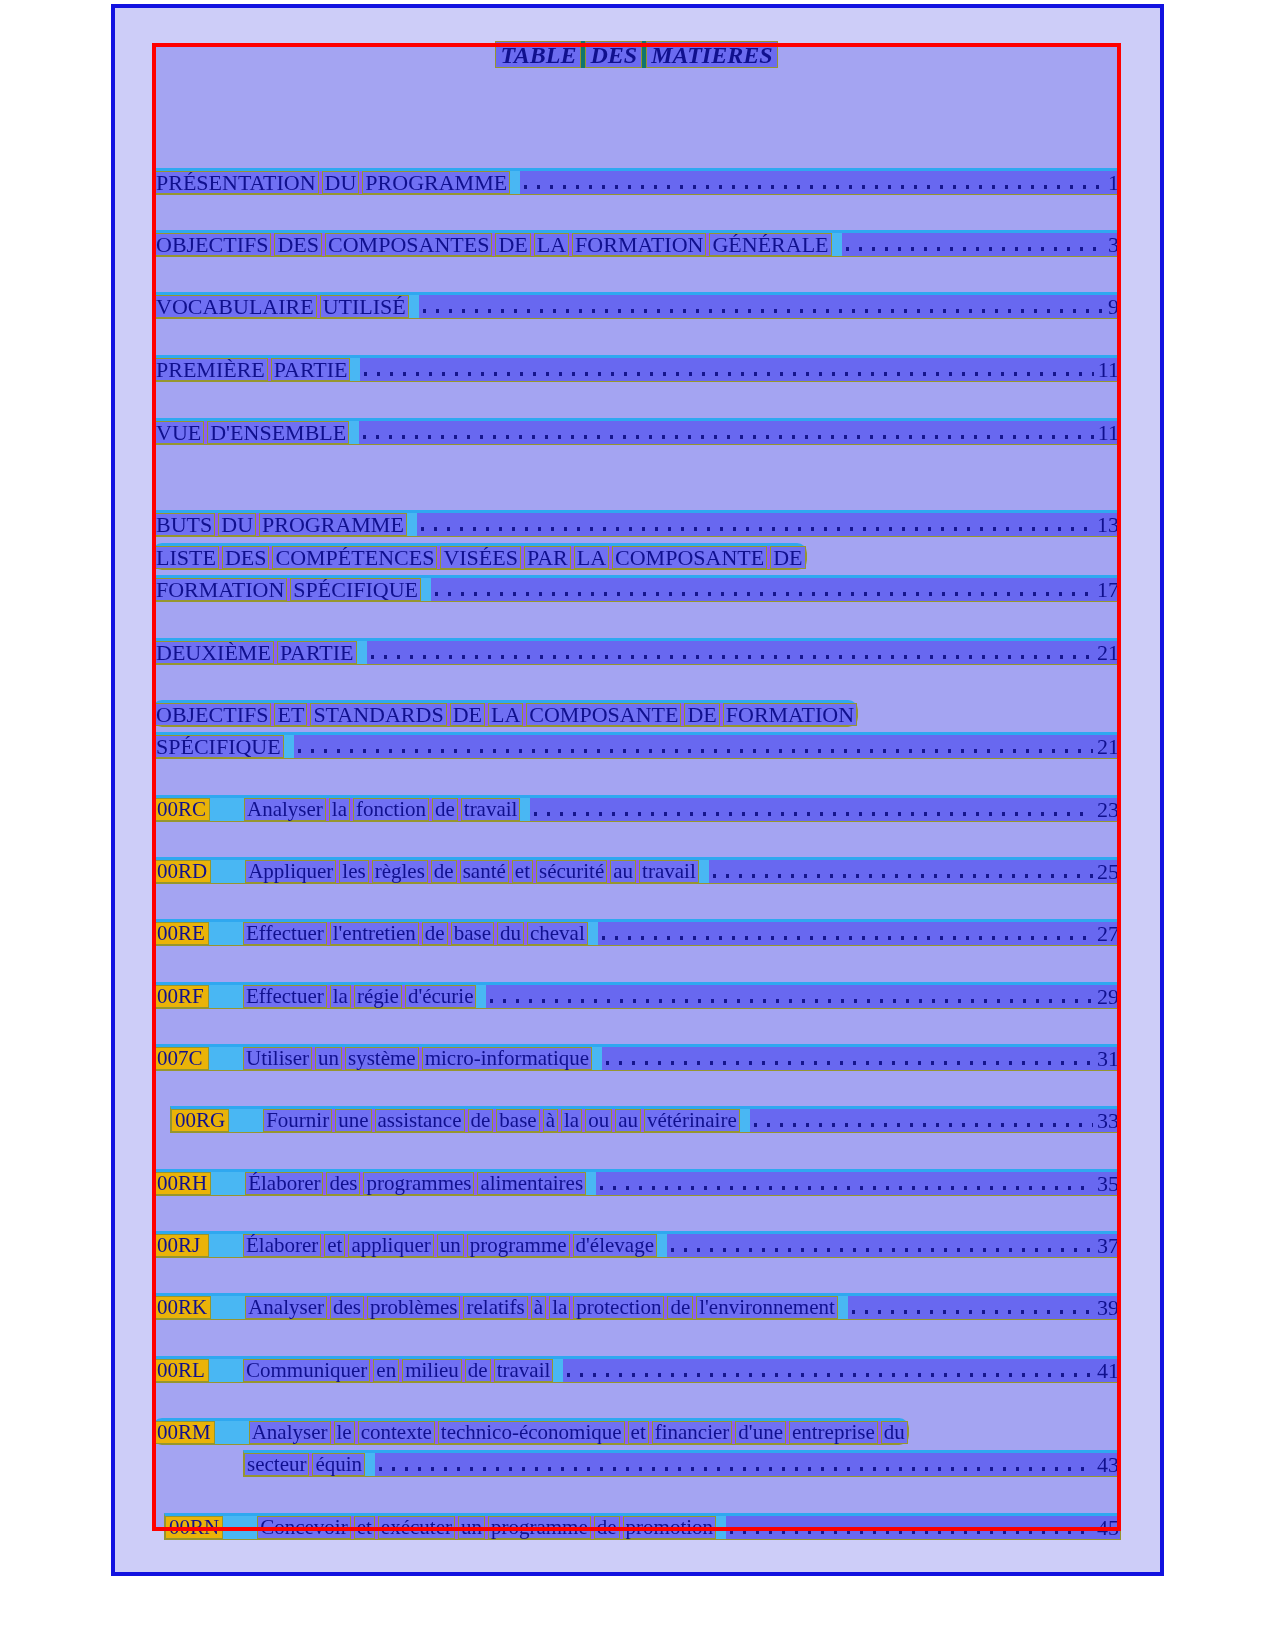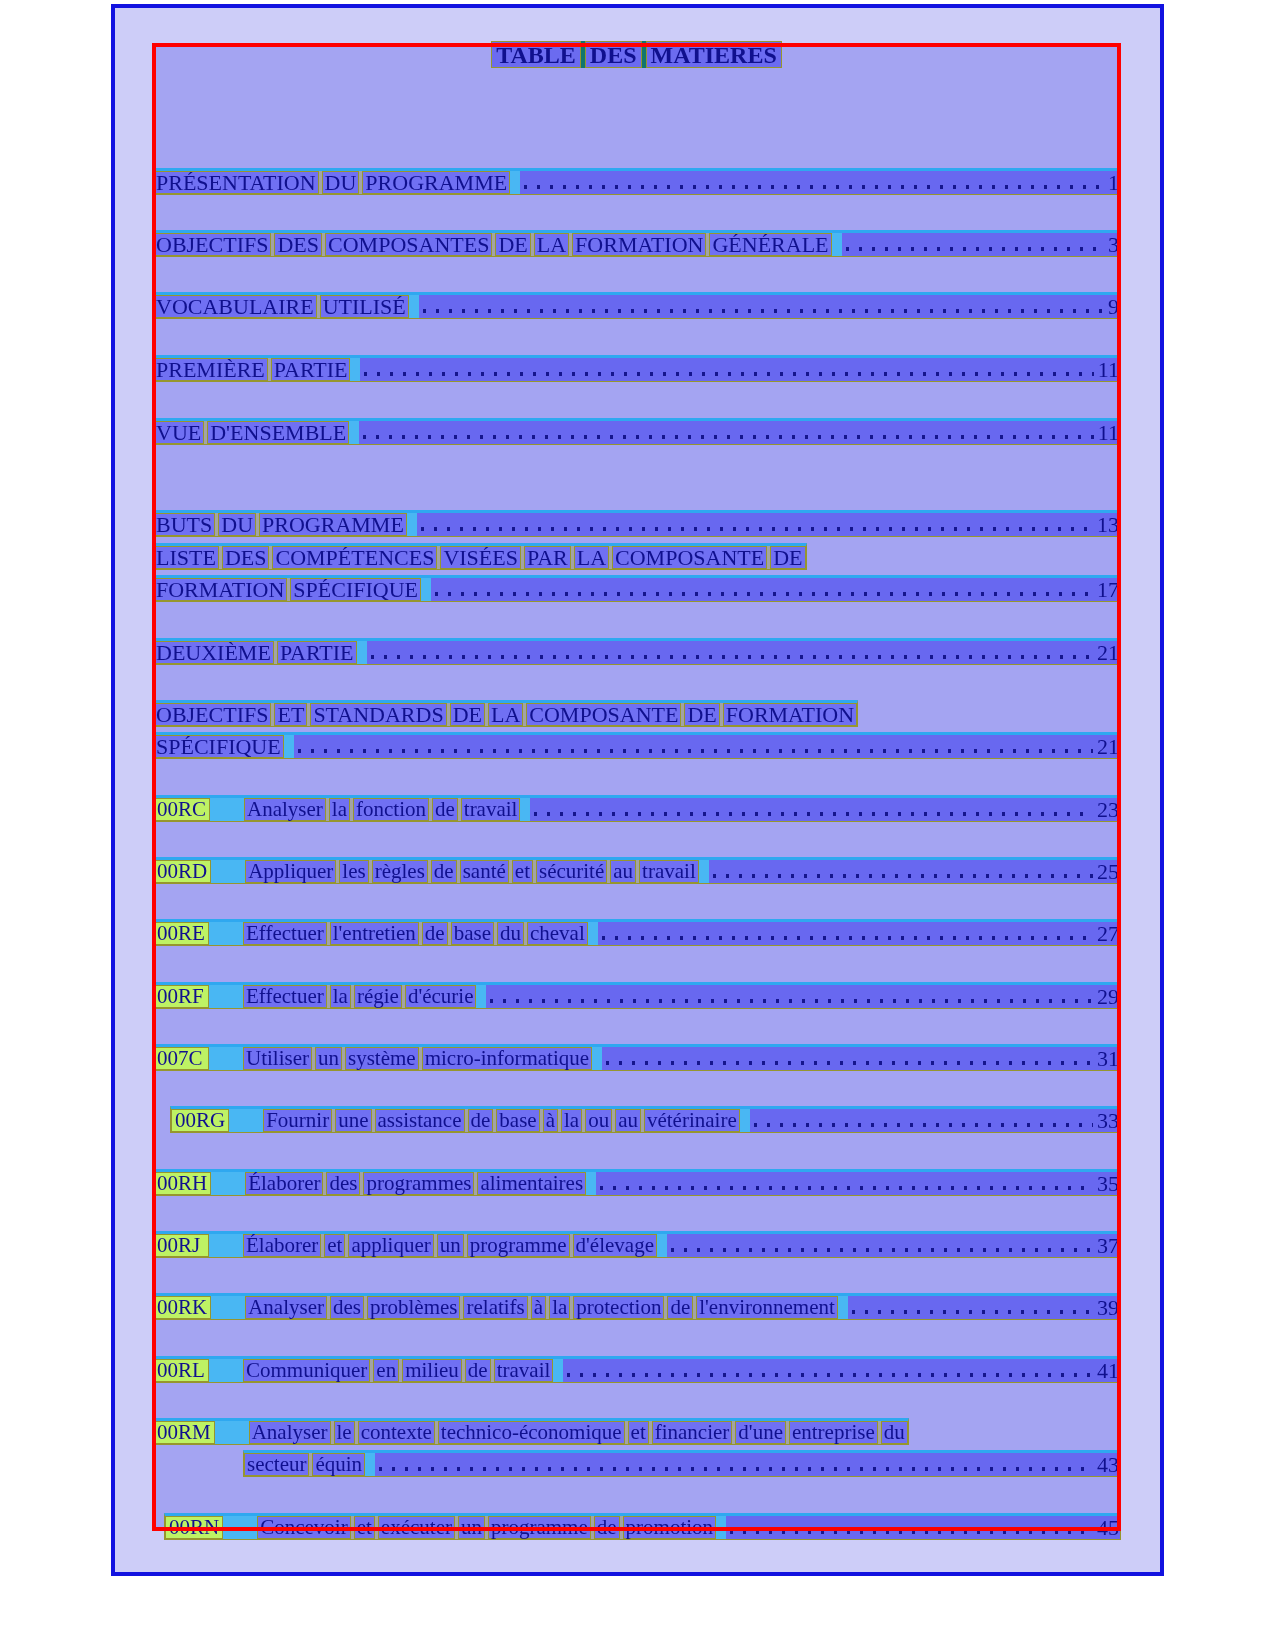--- a/index.html
+++ b/index.html
@@ -19,47 +19,47 @@
   .red-frame{
     position:absolute;left:152px;top:43px;width:961px;height:1480px;
     border:4px solid #ff0000;z-index:3;pointer-events:none;background:transparent;
   }
   .row{position:absolute;left:0;box-sizing:border-box;}
   .bar{
     display:flex;align-items:stretch;box-sizing:border-box;height:27px;
     background:#6868f0;border:1px solid #96962e;border-top:3px solid #2fa8f0;
   }
   .bar.fullw{width:100%;}
-  .bar.hug{display:inline-flex;}
-  .words{display:inline-flex;background:#a3a3a3;column-gap:3px;align-items:stretch;}
+  .bar.hug{display:inline-flex;border-radius:10px;}
+  .words{display:inline-flex;background:#8b5cf6;column-gap:3px;align-items:stretch;}
   .word{
     background:#7070f3;border:1px solid #96962e;box-sizing:border-box;
     color:#10108e;font-size:22px;line-height:21px;padding:0 2px;white-space:nowrap;
     display:flex;align-items:center;
   }
   .course .word{font-size:21px;}
   .codebox{
-    background:#bef264;border:1px solid #96962e;box-sizing:border-box;min-width:56px;
+    background:#eab308;border:1px solid #96962e;box-sizing:border-box;min-width:56px;
     color:#10108e;font-size:21px;line-height:21px;padding:0 3px;display:flex;align-items:center;
   }
   .tabgap{width:34px;background:#49b7f3;}
   .endgap{width:10px;background:#49b7f3;}
   .dots{
     flex:1;align-self:flex-end;height:4px;margin:0 4px 5px 4px;
     background-image:repeating-linear-gradient(90deg,#15158e 0,#15158e 3px,transparent 3px,transparent 13px);
   }
   .pagenum{
     color:#10108e;font-size:22px;line-height:21px;display:flex;align-items:center;
     padding-right:1px;white-space:nowrap;
   }
   .title-row{
     position:absolute;left:152px;top:41px;width:969px;z-index:2;
     display:flex;justify-content:center;
   }
-  .title-row .words{background:#0f766e;column-gap:4px;}
+  .title-row .words{background:#0f766e;column-gap:4px;font-style:italic;}
   .title-row .word{
     font-size:24px;font-weight:bold;line-height:24px;padding:0 4px;
     background:#6b6bf0;border:1px solid #96962e;height:27px;box-sizing:border-box;
   }
 </style>
 </head>
 <body>
 
 <div class="outer-page"></div>
 <div class="region-fill"></div>

